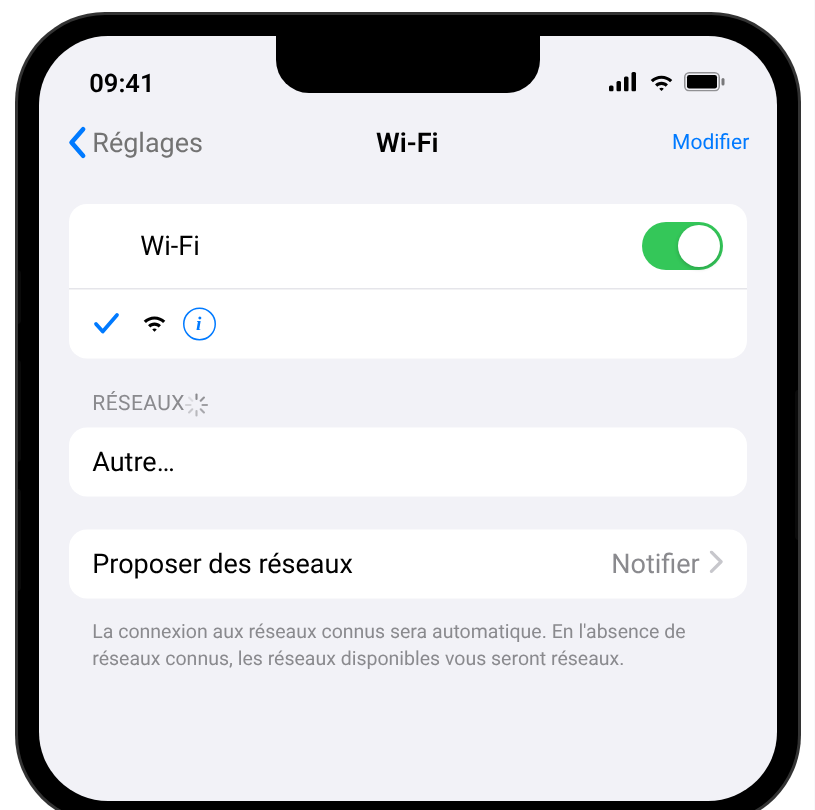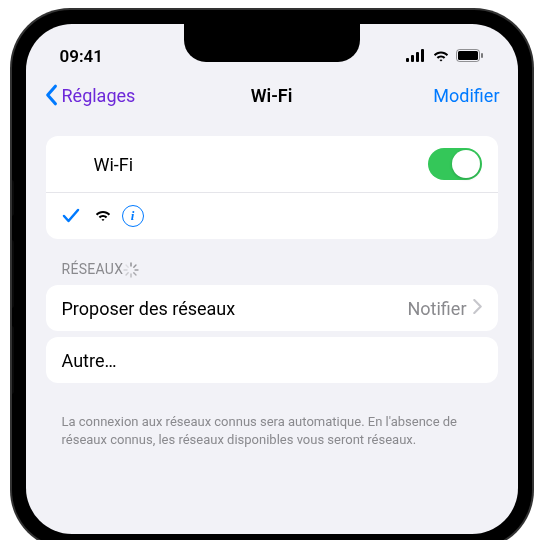--- a/index.html
+++ b/index.html
@@ -8,23 +8,23 @@
     .side-btn { position: absolute; background: #0a0a0a; border-radius: 3px; }
     .side-btn.l1 { left: -3px; top: 170px; width: 5px; height: 36px; }
     .side-btn.l2 { left: -3px; top: 230px; width: 5px; height: 68px; }
     .side-btn.l3 { left: -3px; top: 316px; width: 5px; height: 68px; }
     .side-btn.r1 { right: -3px; top: 250px; width: 5px; height: 100px; }
     .screen { background: #f2f2f7; border-radius: 46px; overflow: hidden; position: relative; height: 510px; }
     .notch { position: absolute; top: 0; left: 50%; transform: translateX(-50%); width: 176px; height: 38px; background: #000; border-bottom-left-radius: 22px; border-bottom-right-radius: 22px; z-index: 100; }
     .status-bar { display: flex; justify-content: space-between; align-items: center; padding: 14px 34px 0; height: 50px; font-weight: 600; font-size: 17px; text-align: center; }
     .status-right { display: flex; align-items: center; gap: 6px; }
     .nav-bar { display: flex; align-items: center; justify-content: space-between; padding: 10px 18px 12px; }
-    .nav-back { display: flex; align-items: center; color: #6d28d9; font-size: 18px; font-weight: 400; }
+    .nav-back { display: flex; align-items: center; color: #737373; font-size: 18px; font-weight: 400; }
     .nav-title { font-size: 18px; font-weight: 600; color: #000; position: absolute; left: 50%; transform: translateX(-50%); }
-    .nav-right { color: #007aff; font-size: 18px; }
+    .nav-right { color: #007aff; font-size: 14px; }
     .content { padding: 18px 20px 0; }
     .group { background: #fff; border-radius: 12px; overflow: hidden; margin-bottom: 22px; }
     .row { display: flex; align-items: center; padding: 12px 16px; min-height: 46px; border-bottom: 1px solid #e5e5ea; }
     .row:last-child { border-bottom: none; }
     .row-label { font-size: 18px; color: #000; flex: 1; }
     .row-check { width: 22px; margin-right: 10px; color: #007aff; display: flex; align-items: center; }
     .row-icons { display: flex; align-items: center; gap: 10px; }
     .toggle { width: 54px; height: 32px; background: #34c759; border-radius: 16px; position: relative; }
     .toggle::after { content: ''; position: absolute; width: 28px; height: 28px; background: #fff; border-radius: 50%; top: 2px; right: 2px; box-shadow: 0 1px 3px rgba(0,0,0,0.2); }
     .section-header { font-size: 14px; color: #8a8a8e; padding: 0 16px 8px; text-transform: uppercase; letter-spacing: 0.3px; display: flex; align-items: center; gap: 0; }
@@ -118,35 +118,35 @@
               <line x1="12.95" y1="12.95" x2="10.83" y2="10.83" opacity="0.7"></line>
               <line x1="8" y1="15" x2="8" y2="12" opacity="0.55"></line>
               <line x1="3.05" y1="12.95" x2="5.17" y2="10.83" opacity="0.4"></line>
               <line x1="1" y1="8" x2="4" y2="8" opacity="0.3"></line>
               <line x1="3.05" y1="3.05" x2="5.17" y2="5.17" opacity="0.2"></line>
             </g>
           </svg>
         </span>
       </div>
 
+      <div class="group">
+        <div class="row">
+          <div class="row-label">Autre…</div>
+        </div>
+      </div>
+
       <div class="group" style="margin-bottom:6px">
         <div class="row">
           <div class="row-label">Proposer des réseaux</div>
           <div class="row-value">Notifier</div>
           <span class="chevron-right">
             <svg width="9" height="15" viewBox="0 0 8 14">
                 <path d="M1 1 L7 7 L1 13" stroke="#c7c7cc" stroke-width="2" fill="none" stroke-linecap="round" stroke-linejoin="round"></path>
               </svg>
           </span>
         </div>
       </div>
 
-      <div class="group">
-        <div class="row">
-          <div class="row-label">Autre…</div>
-        </div>
-      </div>
-
       <div class="footer-text">La connexion aux réseaux connus sera automatique. En l'absence de réseaux connus, les réseaux disponibles vous seront réseaux.</div>
 
     </div>
   </div>
 </div>
 
 </body></html>

